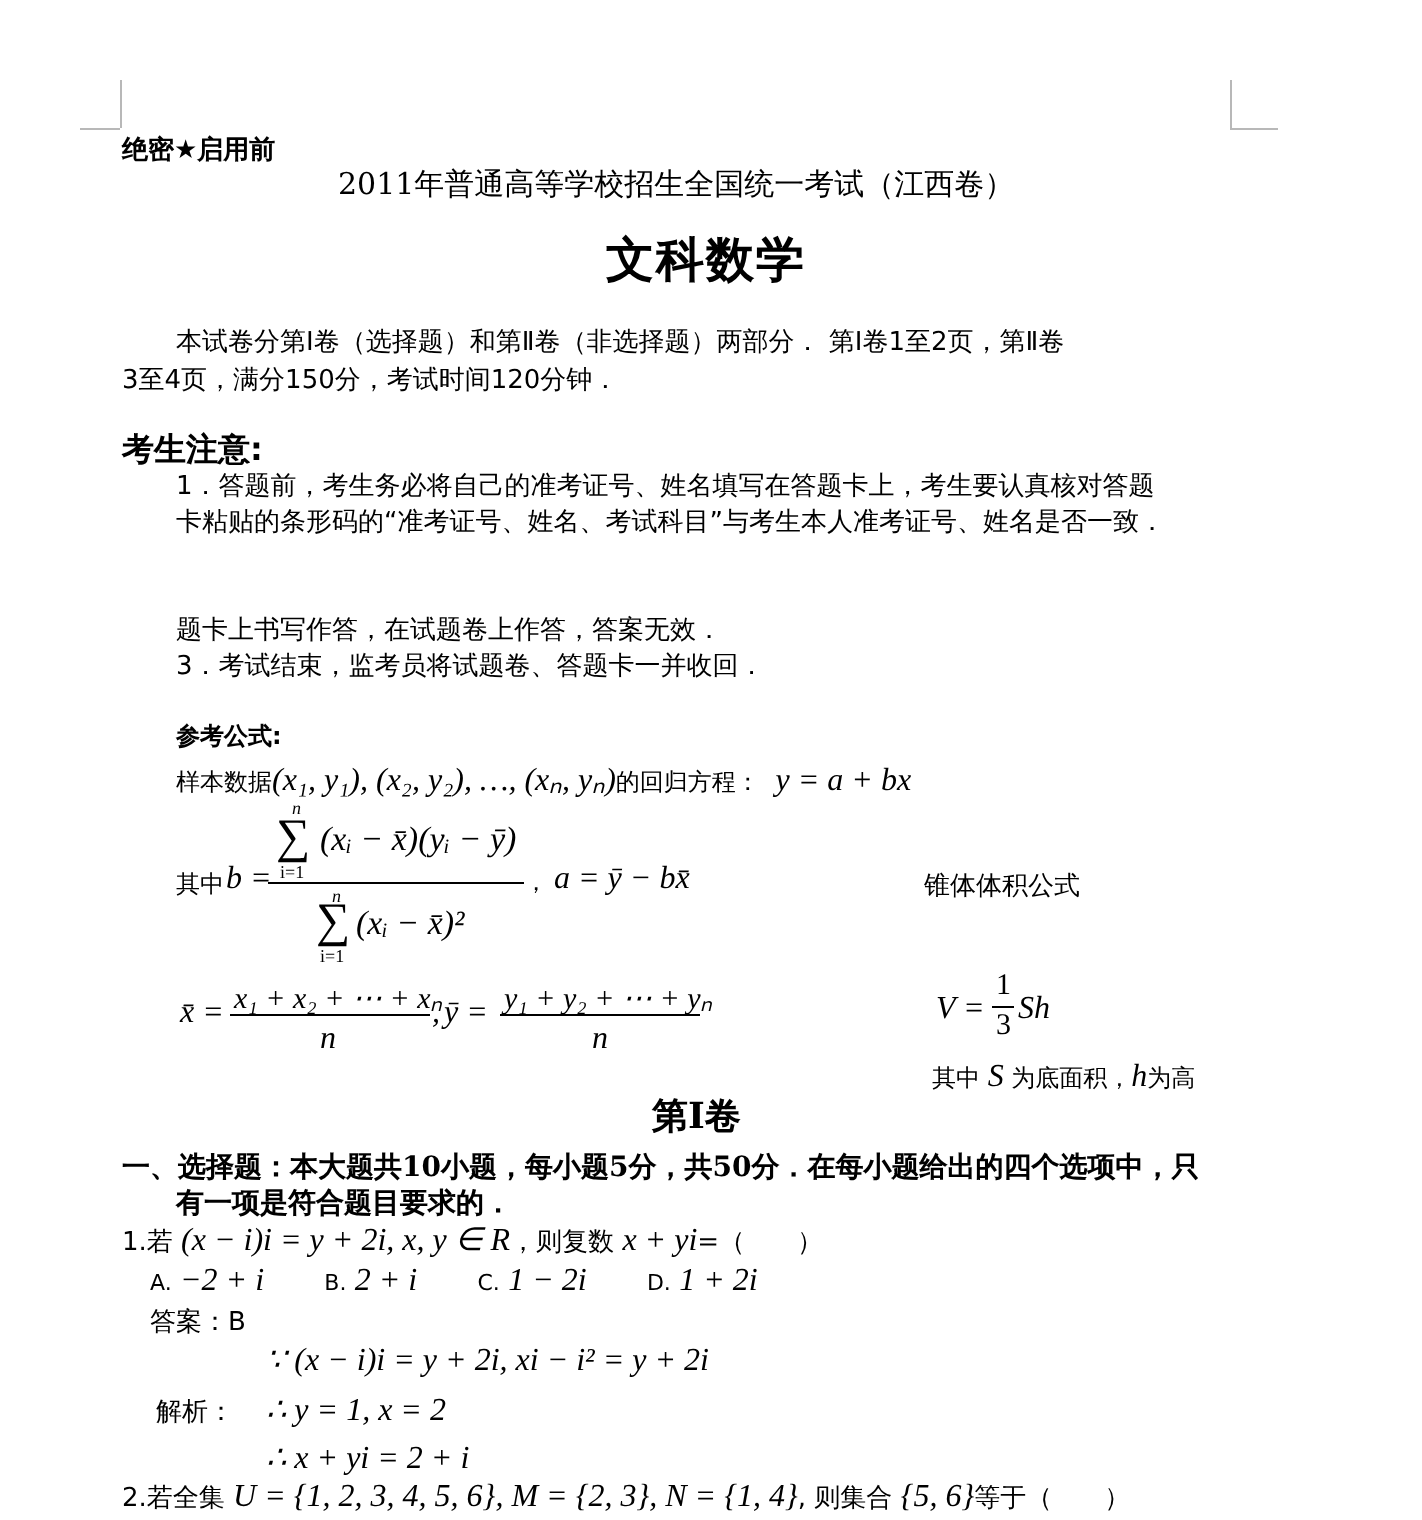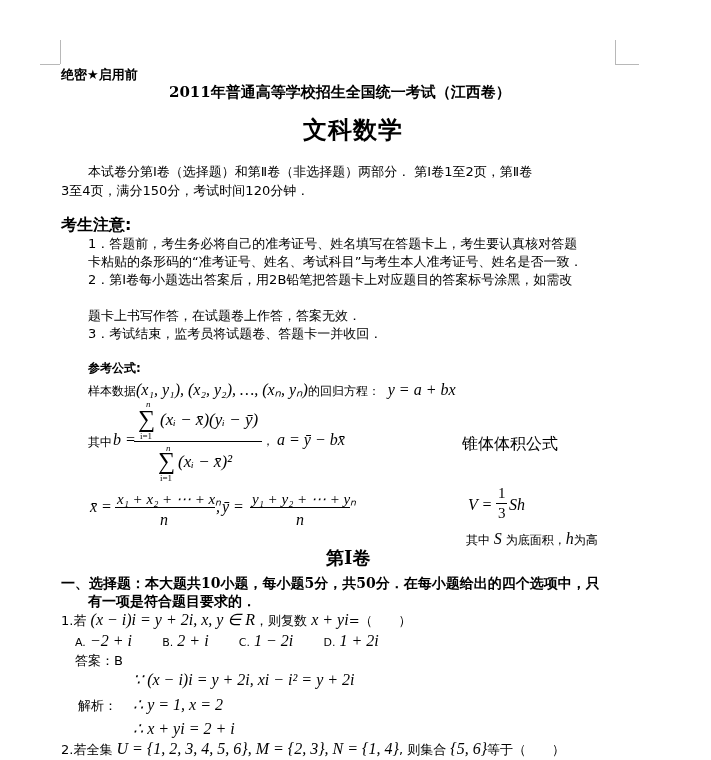--- a/index.html
+++ b/index.html
@@ -10,21 +10,21 @@
   .crop-tl-v { left:60px; top:40px; width:0; height:24px; border-left-width:1px; }
   .crop-tl-h { left:40px; top:64px; width:20px; height:0; border-top-width:1px; }
   .crop-tr-v { left:615px; top:40px; width:0; height:24px; border-left-width:1px; }
   .crop-tr-h { left:615px; top:64px; width:24px; height:0; border-top-width:1px; }
 
   .abs { position:absolute; white-space:nowrap; }
   .math { font-family:"Liberation Serif", serif; font-style:italic; font-size:16px; }
   .mathr { font-family:"Liberation Serif", serif; font-style:normal; }
 
   .secret { left:61px; top:66px; font-size:13px; font-weight:bold; }
-  .title1 { left:169px; top:83px; font-size:15px; font-weight:bold; font-family:"DejaVu Serif", serif; }
+  .title1 { left:169px; top:83px; font-size:15px; font-weight:normal; font-family:"DejaVu Serif", serif; }
   .title2 { left:303px; top:114px; font-size:24px; font-weight:bold; font-family:"DejaVu Serif", serif; letter-spacing:1px; }
 
   .para { font-size:13px; line-height:19px; }
   .intro1 { left:88px; top:162px; }
   .intro2 { left:61px; top:181px; }
   .notice-h { left:61px; top:215px; font-size:16px; font-weight:bold; }
   .n1a { left:88px; top:234px; }
   .n1b { left:88px; top:252px; }
   .n2a { left:88px; top:270px; }
   .n2b { left:88px; top:288px; }
@@ -33,21 +33,21 @@
 
   .ref-h { left:88px; top:360px; font-size:12px; font-weight:bold; }
   .reg { left:88px; top:378px; font-size:12px; }
 
   .sum { font-family:"Liberation Serif", serif; font-size:24px; line-height:24px; }
   .tiny { font-family:"Liberation Serif", serif; font-size:9px; font-style:italic; }
   .tinyr { font-family:"Liberation Serif", serif; font-size:9px; }
 
   .frac-line { position:absolute; height:1px; background:#000; }
 
-  .cone-h { left:462px; top:434px; font-size:16px; }
+  .cone-h { left:462px; top:434px; font-size:13px; }
   .cone-note { left:466px; top:530px; font-size:12px; }
 
   .vol1 { left:326px; top:546px; font-size:18px; font-weight:bold; font-family:"DejaVu Serif", serif;text-align:center; }
 
   .sec1a { left:61px; top:575px; font-size:14px; font-weight:bold; font-family:"DejaVu Serif", serif; }
   .sec1b { left:88px; top:593px; font-size:14px; font-weight:bold; font-family:"DejaVu Serif", serif; }
 
   .q1 { left:61px; top:610px; font-size:13px; }
   .opts { left:75px; top:632px; font-size:13px; }
   .opt { display:inline-block; margin-right:26px; }
@@ -71,21 +71,20 @@
   <div class="abs secret">绝密★启用前</div>
   <div class="abs title1">2011年普通高等学校招生全国统一考试（江西卷）</div>
   <div class="abs title2">文科数学</div>
 
   <div class="abs para intro1">本试卷分第Ⅰ卷（选择题）和第Ⅱ卷（非选择题）两部分． 第Ⅰ卷1至2页，第Ⅱ卷</div>
   <div class="abs para intro2">3至4页，满分150分，考试时间120分钟．</div>
 
   <div class="abs notice-h">考生注意:</div>
   <div class="abs para n1a">1．答题前，考生务必将自己的准考证号、姓名填写在答题卡上，考生要认真核对答题</div>
   <div class="abs para n1b">卡粘贴的条形码的“准考证号、姓名、考试科目”与考生本人准考证号、姓名是否一致．</div>
-  <div class="abs para n2a">2．第Ⅰ卷每小题选出答案后，用2B铅笔把答题卡上对应题目的答案标号涂黑，如需改</div>
   <div class="abs para n2c">题卡上书写作答，在试题卷上作答，答案无效．</div>
   <div class="abs para n3">3．考试结束，监考员将试题卷、答题卡一并收回．</div>
 
   <div class="abs ref-h">参考公式:</div>
   <div class="abs reg">
     <span>样本数据</span><span class="math">(x₁, y₁), (x₂, y₂), …, (xₙ, yₙ)</span><span>的回归方程：</span>
     <span class="math" style="margin-left:4px">y = a + bx</span>
   </div>
 
   <div class="abs" style="left:88px;top:434px;font-size:12px;">其中</div>

